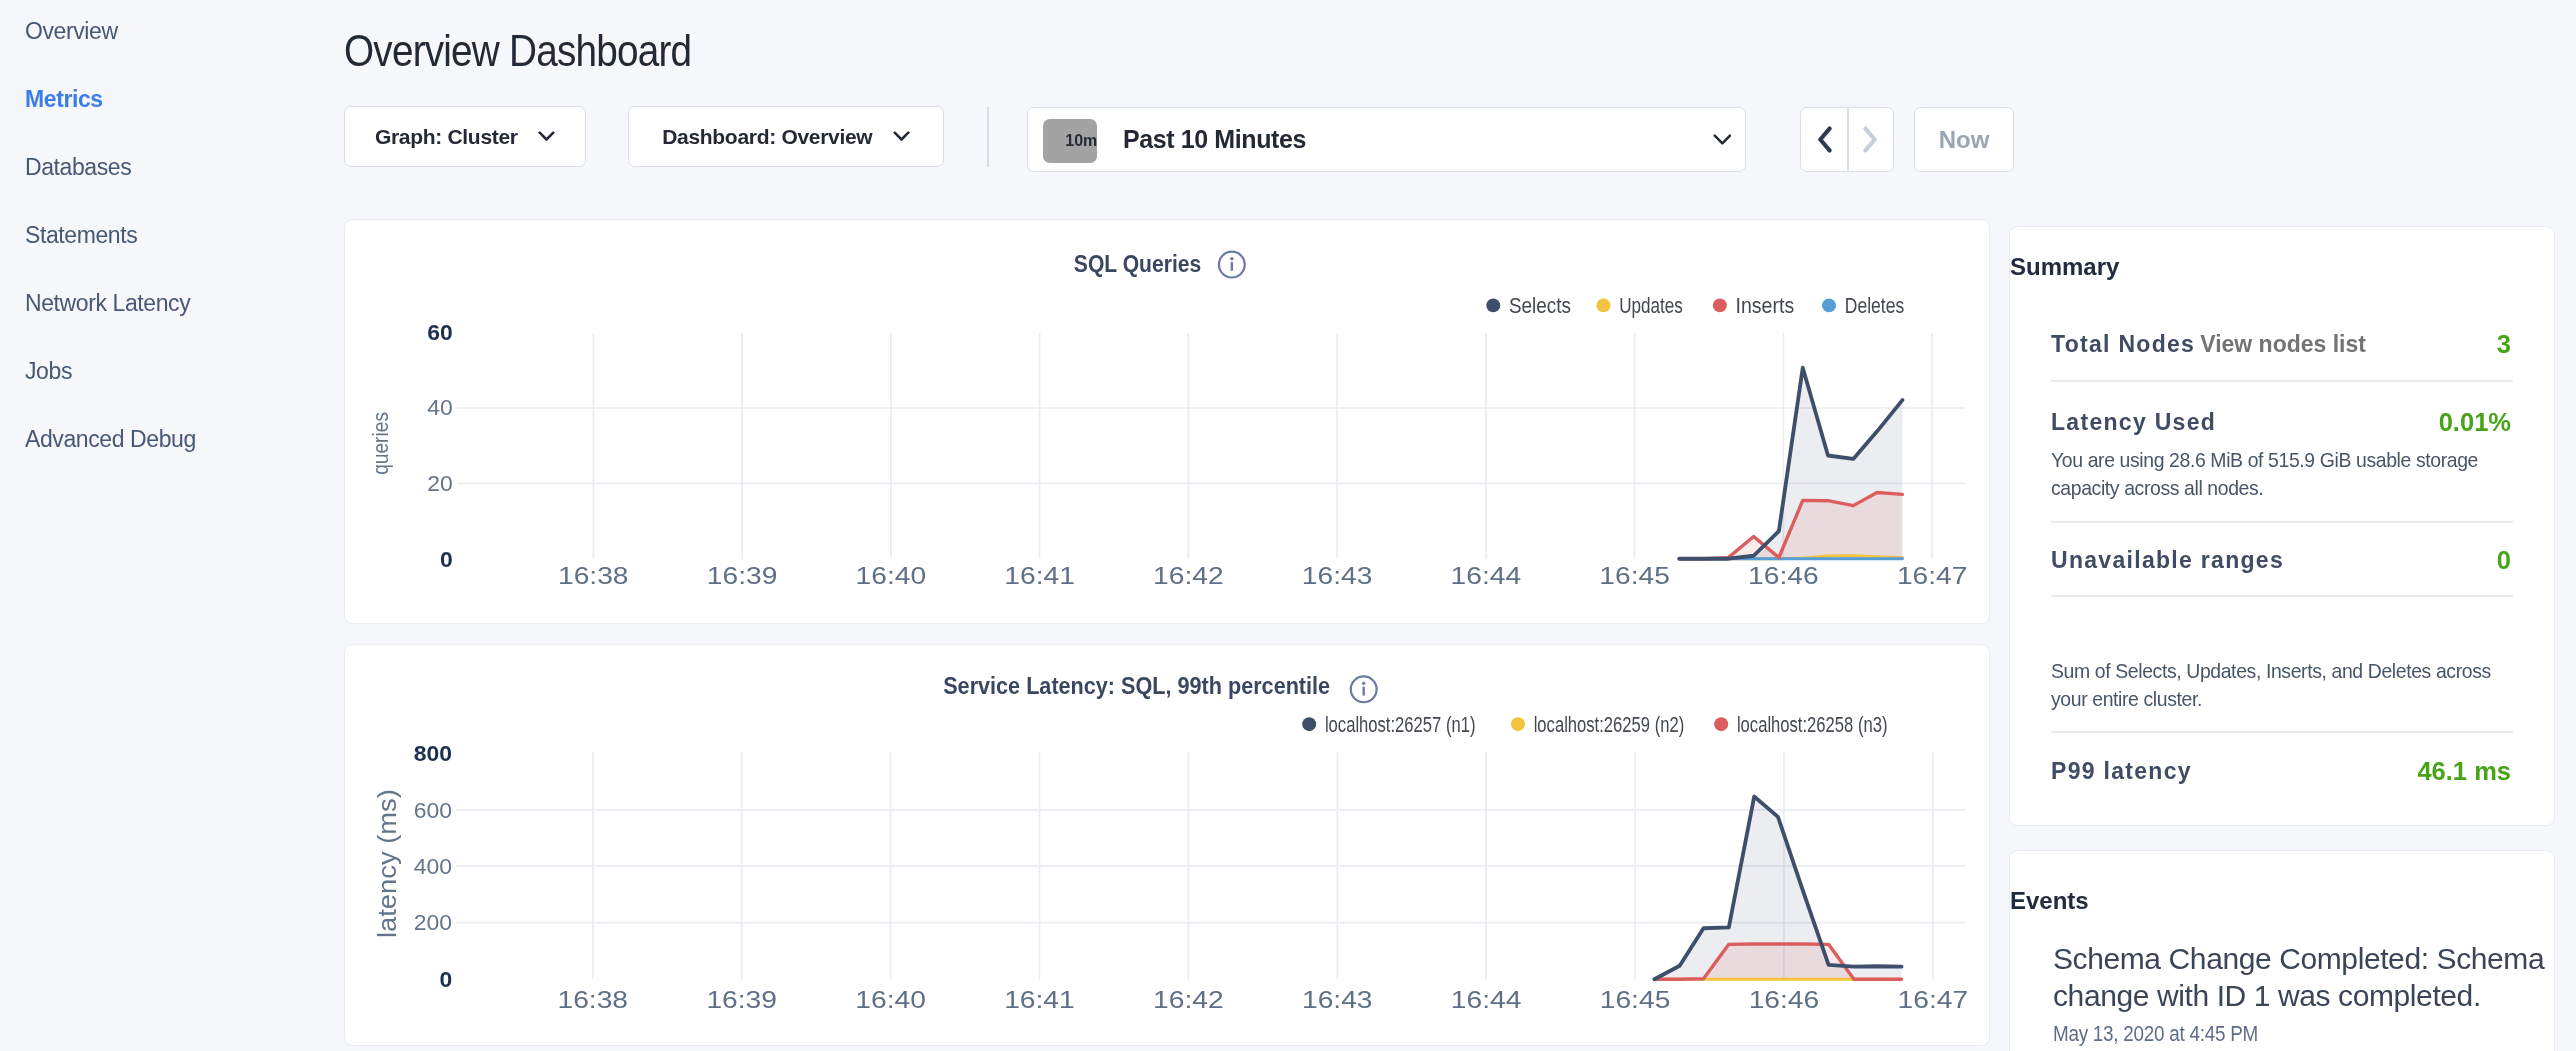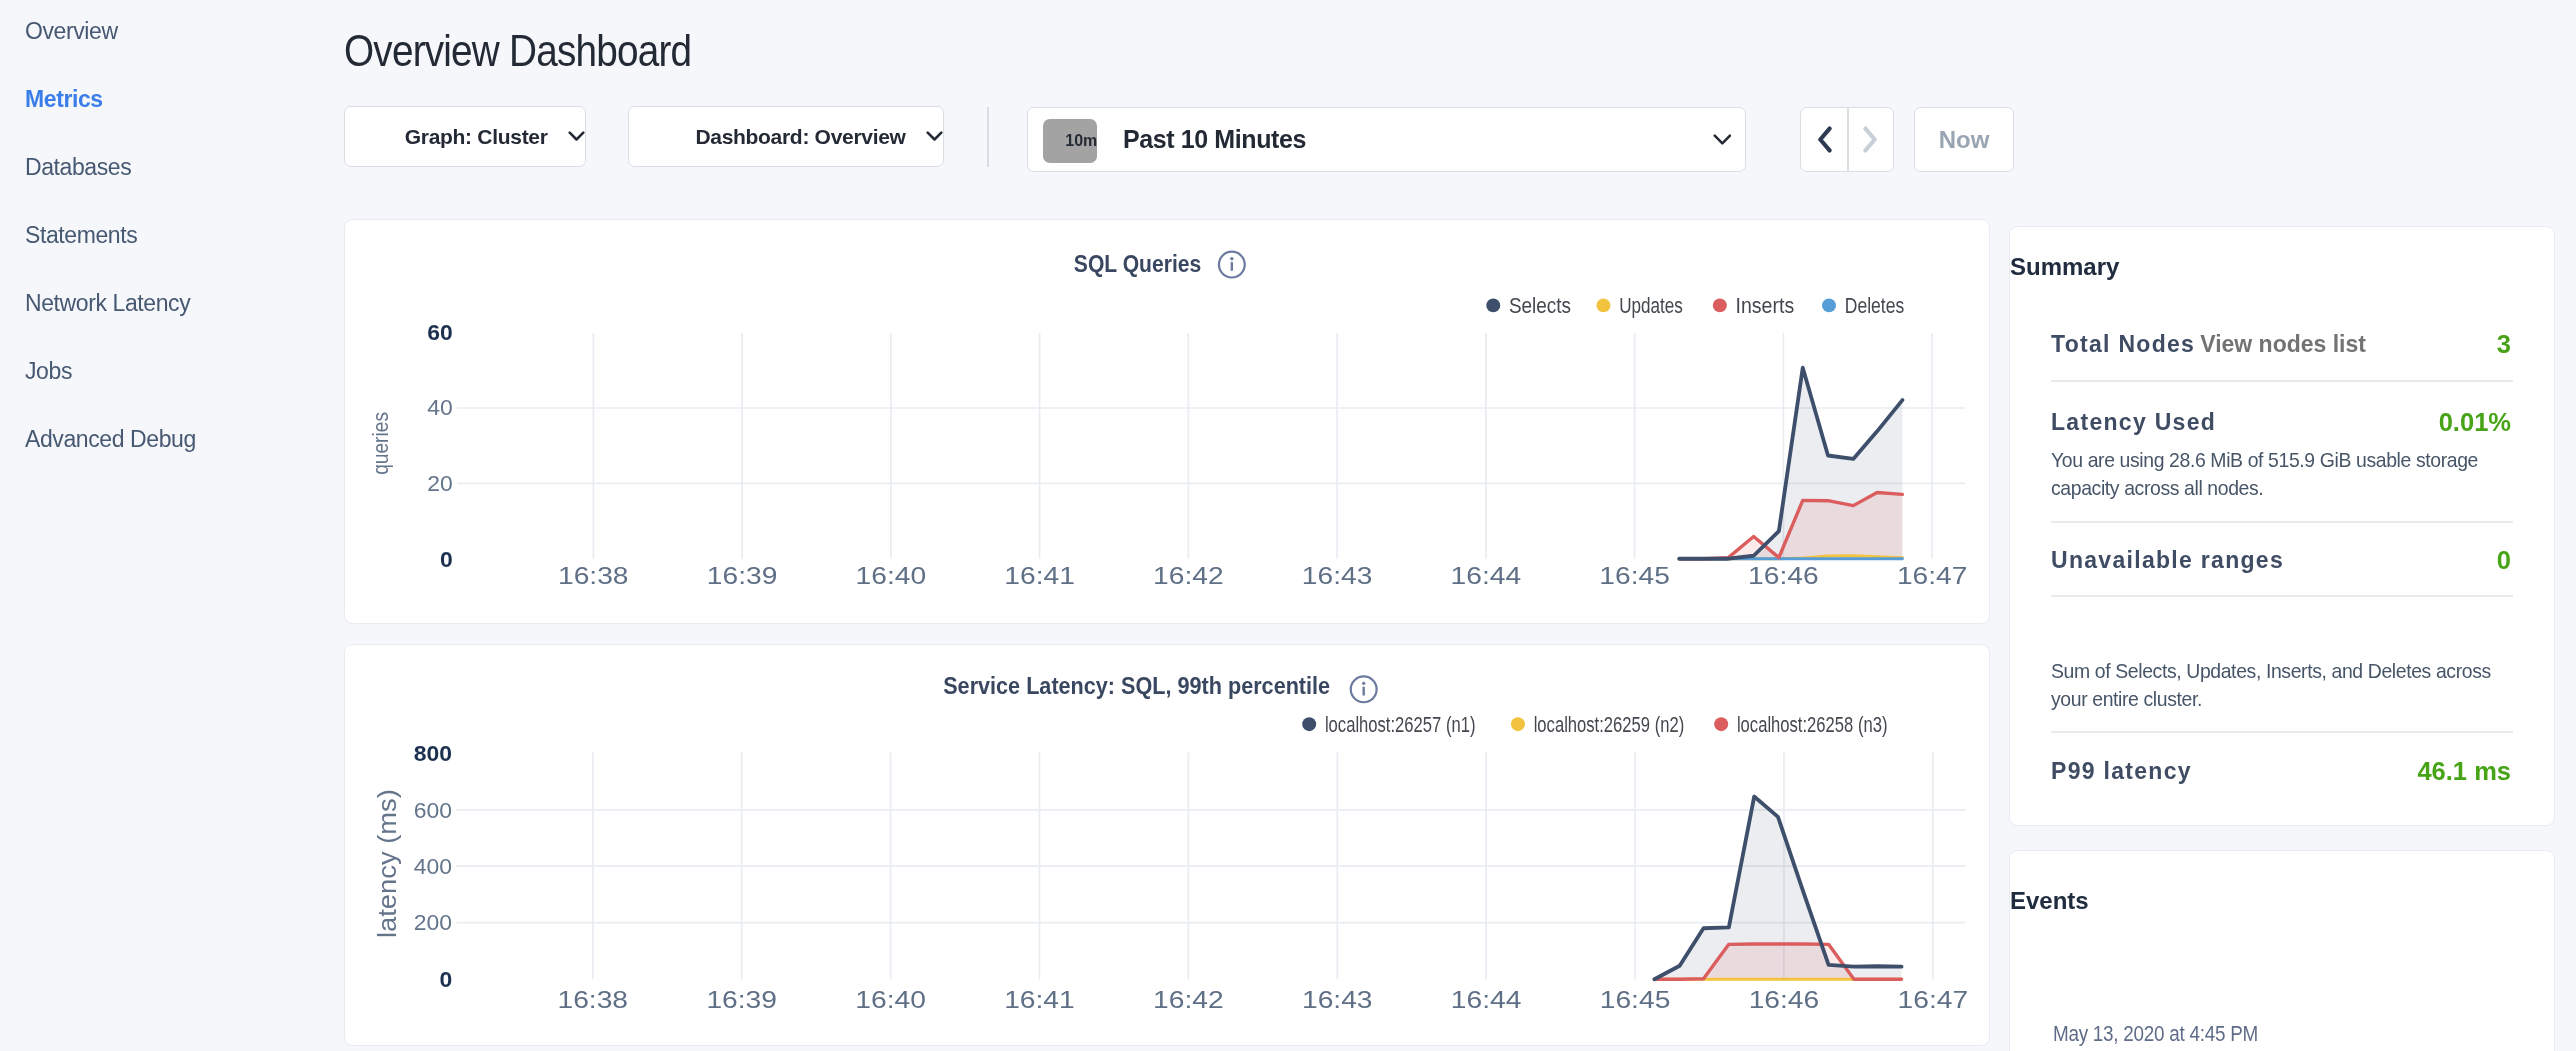--- a/index.html
+++ b/index.html
@@ -2,21 +2,21 @@
 <html style="font-size:13.6px"><head>
 <meta charset="utf-8">
 <style>
 *{margin:0;padding:0;box-sizing:border-box}
 html,body{width:2576px;height:1051px;background:#f5f7fa;font-family:"Liberation Sans",sans-serif;overflow:hidden}
 body{position:relative}
 .abs{position:absolute}
 .nav{position:absolute;left:25px;height:34px;line-height:34px;font-size:23px;letter-spacing:-0.4px;color:#475872}
 .nav.active{color:#3b7de9;font-weight:bold}
 .h1{position:absolute;left:344px;top:25px;font-size:44px;letter-spacing:-0.9px;line-height:51px;color:#242a35}.h1 span{display:inline-block;transform:scaleX(0.88);transform-origin:0 50%}
-.btn{position:absolute;top:106px;height:61px;background:#fff;border:1.7px solid #d9dee5;border-radius:6.8px;display:flex;align-items:center;justify-content:flex-end;gap:20.4px;font-weight:bold;font-size:21px;letter-spacing:-0.3px;color:#242a35}
+.btn{position:absolute;top:106px;height:61px;background:#fff;border:1.7px solid #d9dee5;border-radius:6.8px;display:flex;align-items:center;justify-content:center;gap:20.4px;font-weight:bold;font-size:21px;letter-spacing:-0.3px;color:#242a35}
 .tbar{position:absolute;top:107px;height:65px;background:#fff;border:1.7px solid #d9dee5;border-radius:6.8px}
 .card{position:absolute;background:#fff;border:1.7px solid #e8ebf0;border-radius:8.5px}
 .divline{position:absolute;left:41px;right:41px;height:1.7px;background:#e8eaee}
 .srow{position:absolute;left:41px;right:43px;display:flex;align-items:center}
 .slabel{font-weight:bold;font-size:23px;letter-spacing:1.3px;color:#3f4c63}
 .sval{margin-left:auto;font-weight:bold;font-size:25.5px;color:#47a417}
 .sdesc{position:absolute;left:41px;font-size:20.4px;letter-spacing:-0.4px;line-height:28px;color:#475568;transform:scaleX(0.952);transform-origin:0 0}
 .ctitle{position:absolute;width:100%;text-align:left;font-weight:bold;font-size:24px;color:#212c3f}
 </style>
 </head>
@@ -180,15 +180,16 @@
   <div class="sdesc" style="top:430px">Sum of Selects, Updates, Inserts, and Deletes across<br>your entire cluster.</div>
   <div class="divline" style="top:504px"></div>
   <div class="srow" style="top:522px;height:44px">
     <span class="slabel">P99 latency</span>
     <span class="sval">46.1 ms</span>
   </div>
 </div>
 
 <div class="card" style="left:2009px;top:850px;width:546px;height:255px">
   <div class="ctitle" style="top:36px">Events</div>
+  <div class="abs" style="left:43px;top:89px;font-size:30px;line-height:37px;letter-spacing:-0.4px;color:#3b4558">Schema Change Completed: Schema<br>change with ID 1 was completed.</div>
   <div class="abs" style="left:43px;top:170px;font-size:22px;letter-spacing:-0.3px;color:#5f6c87;transform:scaleX(0.858);transform-origin:0 0">May 13, 2020 at 4:45 PM</div>
 </div>
 
 
 </body></html>

